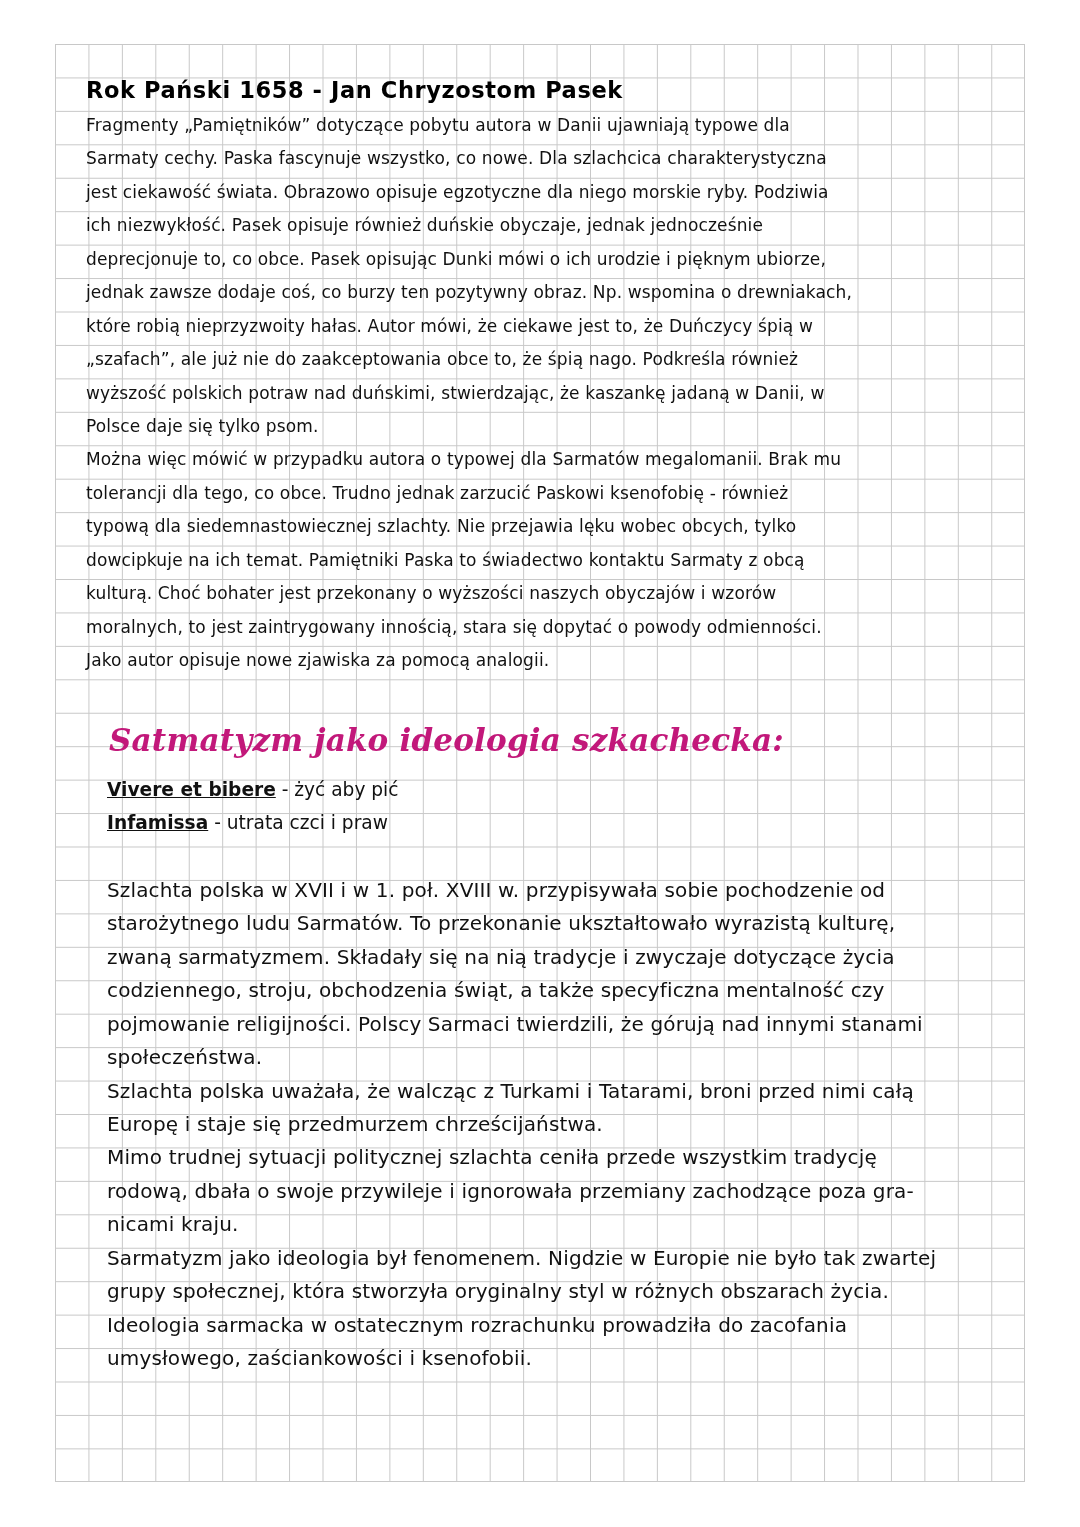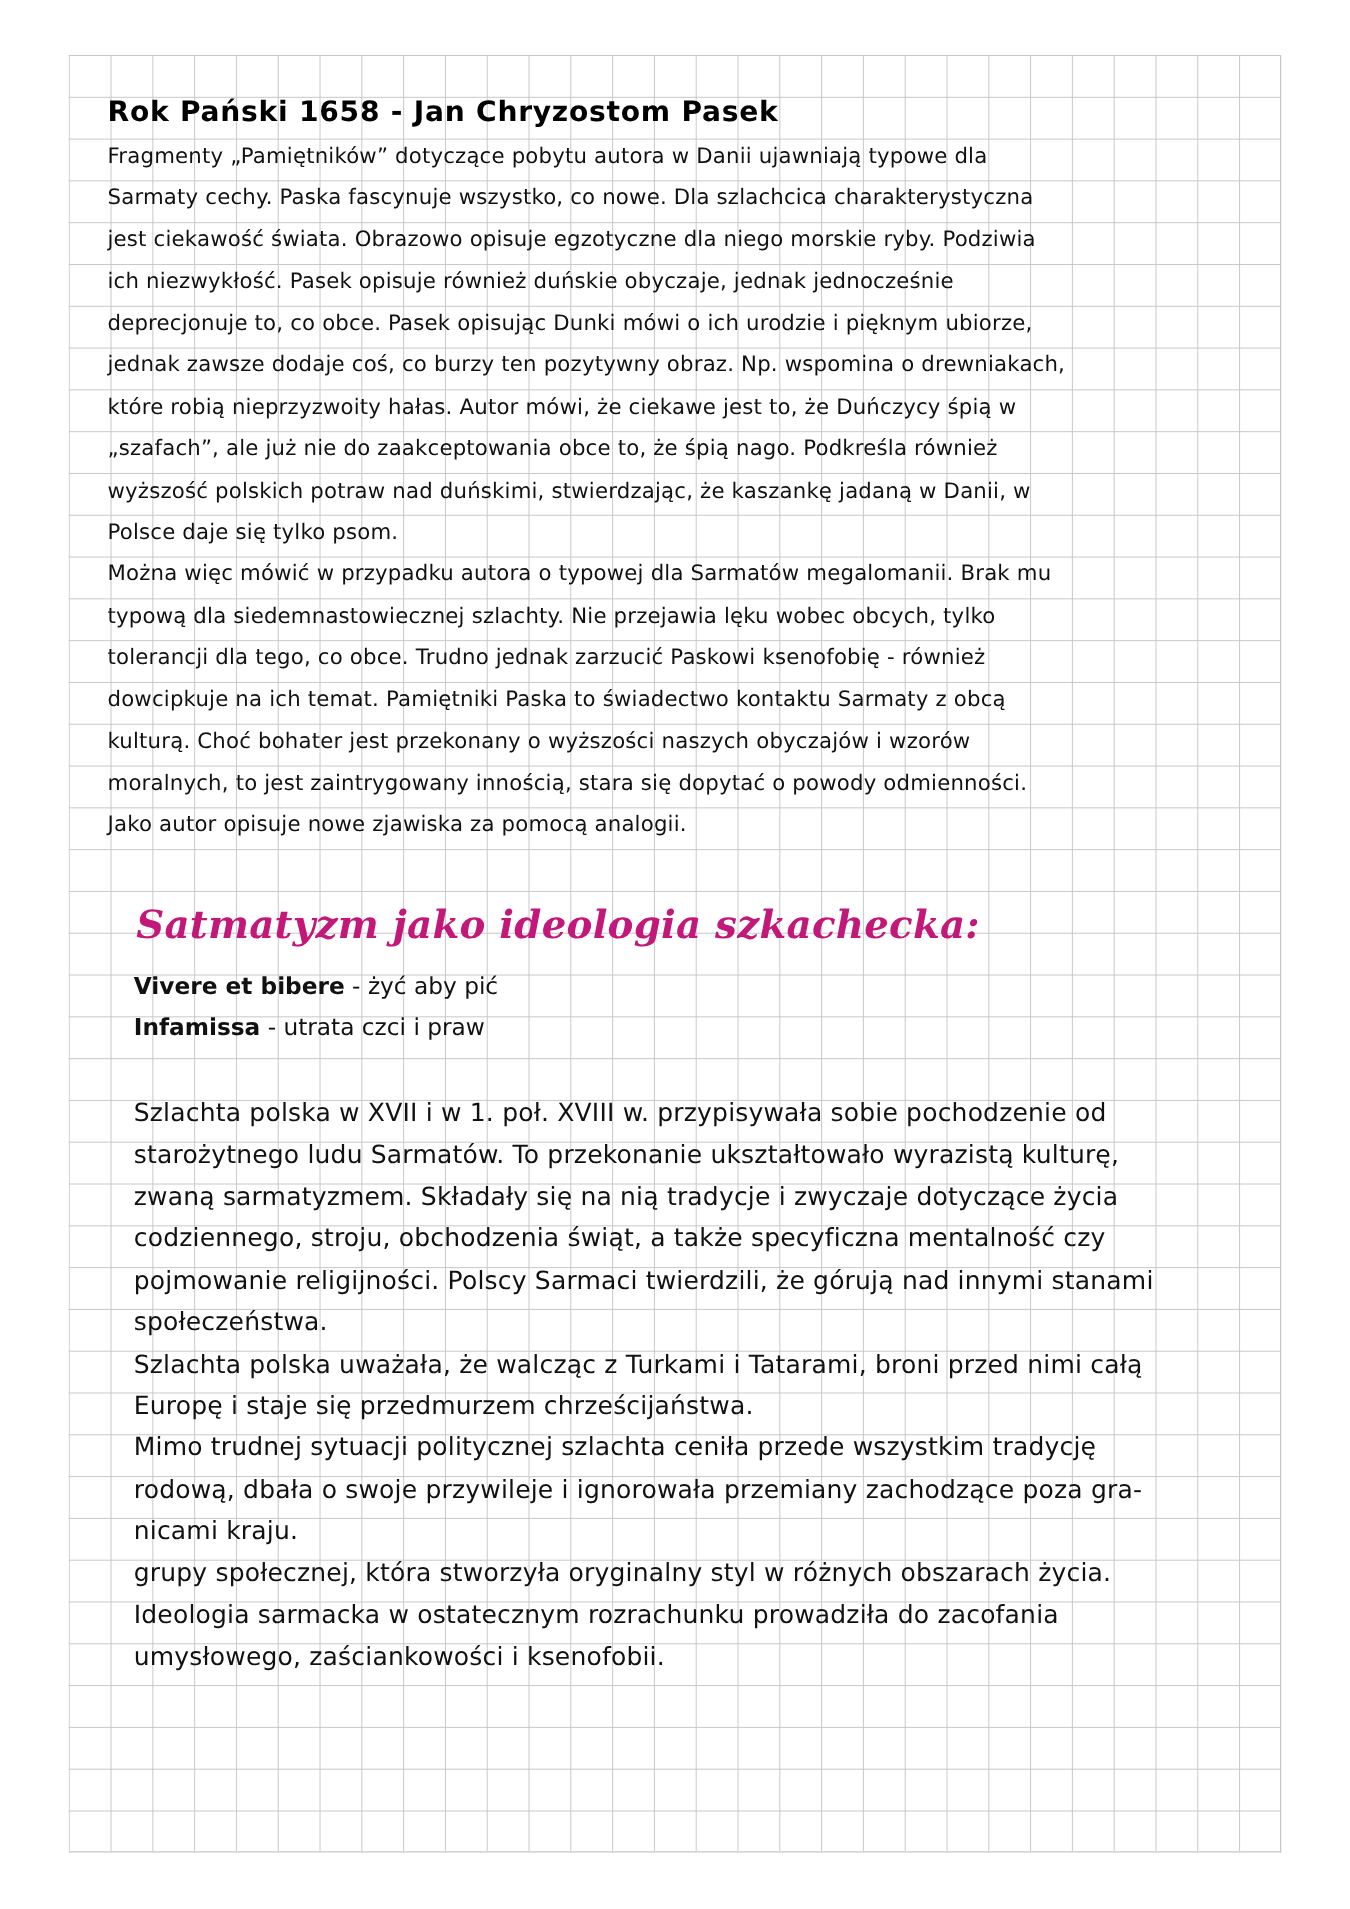--- a/index.html
+++ b/index.html
@@ -84,20 +84,21 @@
   }
   .def {
     display: block;
     white-space: nowrap;
     font-size: 18.6px;
     line-height: 33.45px;
     height: 33.45px;
   }
   .def b {
     font-weight: bold;
+    text-decoration: underline;
   }
   .gap {
     height: 34px;
   }
   .sec2 .line {
     font-size: 20px;
   }
 </style>
 </head>
 <body>
@@ -112,22 +113,22 @@
       <span class="line">Sarmaty cechy.  Paska fascynuje wszystko, co nowe. Dla  szlachcica charakterystyczna</span>
       <span class="line">jest ciekawość  świata. Obrazowo opisuje egzotyczne dla niego morskie ryby. Podziwia</span>
       <span class="line">ich niezwykłość. Pasek opisuje również duńskie obyczaje, jednak jednocześnie</span>
       <span class="line">deprecjonuje to, co obce. Pasek opisując Dunki mówi o ich urodzie i pięknym ubiorze,</span>
       <span class="line">jednak zawsze dodaje coś, co burzy ten pozytywny obraz. Np. wspomina o drewniakach,</span>
       <span class="line">które robią nieprzyzwoity hałas. Autor mówi, że ciekawe jest to, że Duńczycy śpią w</span>
       <span class="line">„szafach”, ale już nie do zaakceptowania obce to, że śpią nago. Podkreśla również</span>
       <span class="line">wyższość polskich potraw nad duńskimi, stwierdzając, że kaszankę jadaną w Danii, w</span>
       <span class="line">Polsce daje się tylko psom.</span>
       <span class="line">Można więc mówić w przypadku autora o typowej dla Sarmatów megalomanii.  Brak mu</span>
+      <span class="line">tolerancji dla tego, co obce. Trudno jednak zarzucić Paskowi ksenofobię - również</span>
       <span class="line">typową dla siedemnastowiecznej szlachty. Nie przejawia lęku wobec obcych, tylko</span>
-      <span class="line">tolerancji dla tego, co obce. Trudno jednak zarzucić Paskowi ksenofobię - również</span>
       <span class="line">dowcipkuje na ich temat. Pamiętniki Paska to świadectwo kontaktu Sarmaty z obcą</span>
       <span class="line">kulturą. Choć bohater jest przekonany o wyższości naszych obyczajów i wzorów</span>
       <span class="line">moralnych, to jest zaintrygowany innością, stara się dopytać o powody odmienności.</span>
       <span class="line">Jako autor opisuje nowe zjawiska za pomocą analogii.</span>
     </div>
   </div>
 
   <div class="section sec2">
     <h2 class="title2">Satmatyzm jako ideologia szkachecka:</h2>
     <div>
@@ -140,18 +141,19 @@
       <span class="line">starożytnego ludu Sarmatów. To przekonanie ukształtowało wyrazistą kulturę,</span>
       <span class="line">zwaną sarmatyzmem. Składały się na nią tradycje i zwyczaje dotyczące życia</span>
       <span class="line">codziennego, stroju, obchodzenia świąt, a także specyficzna mentalność czy</span>
       <span class="line">pojmowanie religijności. Polscy Sarmaci twierdzili, że górują nad innymi stanami</span>
       <span class="line">społeczeństwa.</span>
       <span class="line">Szlachta polska uważała, że walcząc z Turkami i Tatarami, broni przed nimi całą</span>
       <span class="line">Europę i staje się przedmurzem chrześcijaństwa.</span>
       <span class="line">Mimo trudnej sytuacji politycznej szlachta ceniła przede wszystkim tradycję</span>
       <span class="line">rodową, dbała o swoje przywileje i ignorowała przemiany zachodzące poza gra-</span>
       <span class="line">nicami kraju.</span>
+      <span class="line">Sarmatyzm jako ideologia był fenomenem. Nigdzie w Europie nie było tak zwartej</span>
       <span class="line">grupy społecznej, która stworzyła oryginalny styl w różnych obszarach życia.</span>
       <span class="line">Ideologia sarmacka w ostatecznym rozrachunku prowadziła do zacofania</span>
       <span class="line">umysłowego, zaściankowości i ksenofobii.</span>
     </div>
   </div>
 </div>
 
 </body></html>

